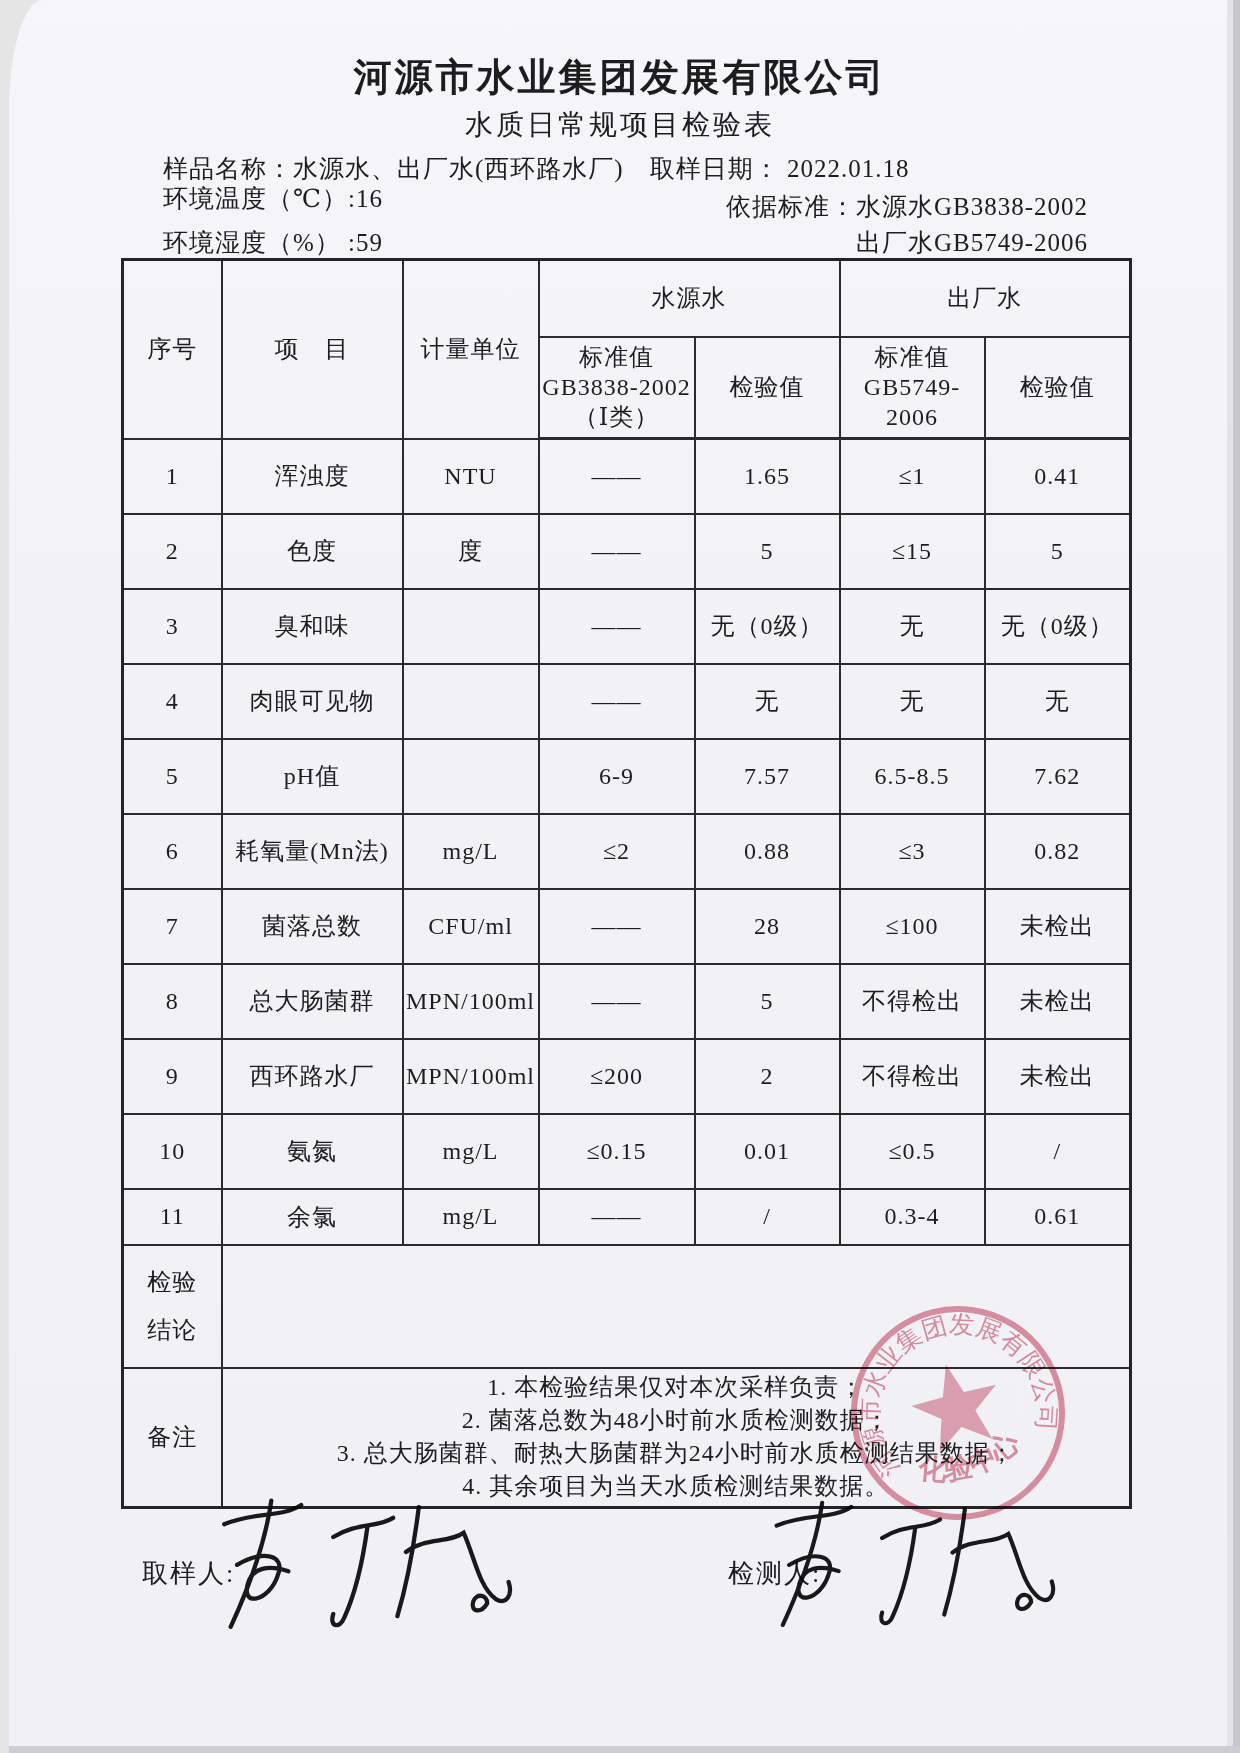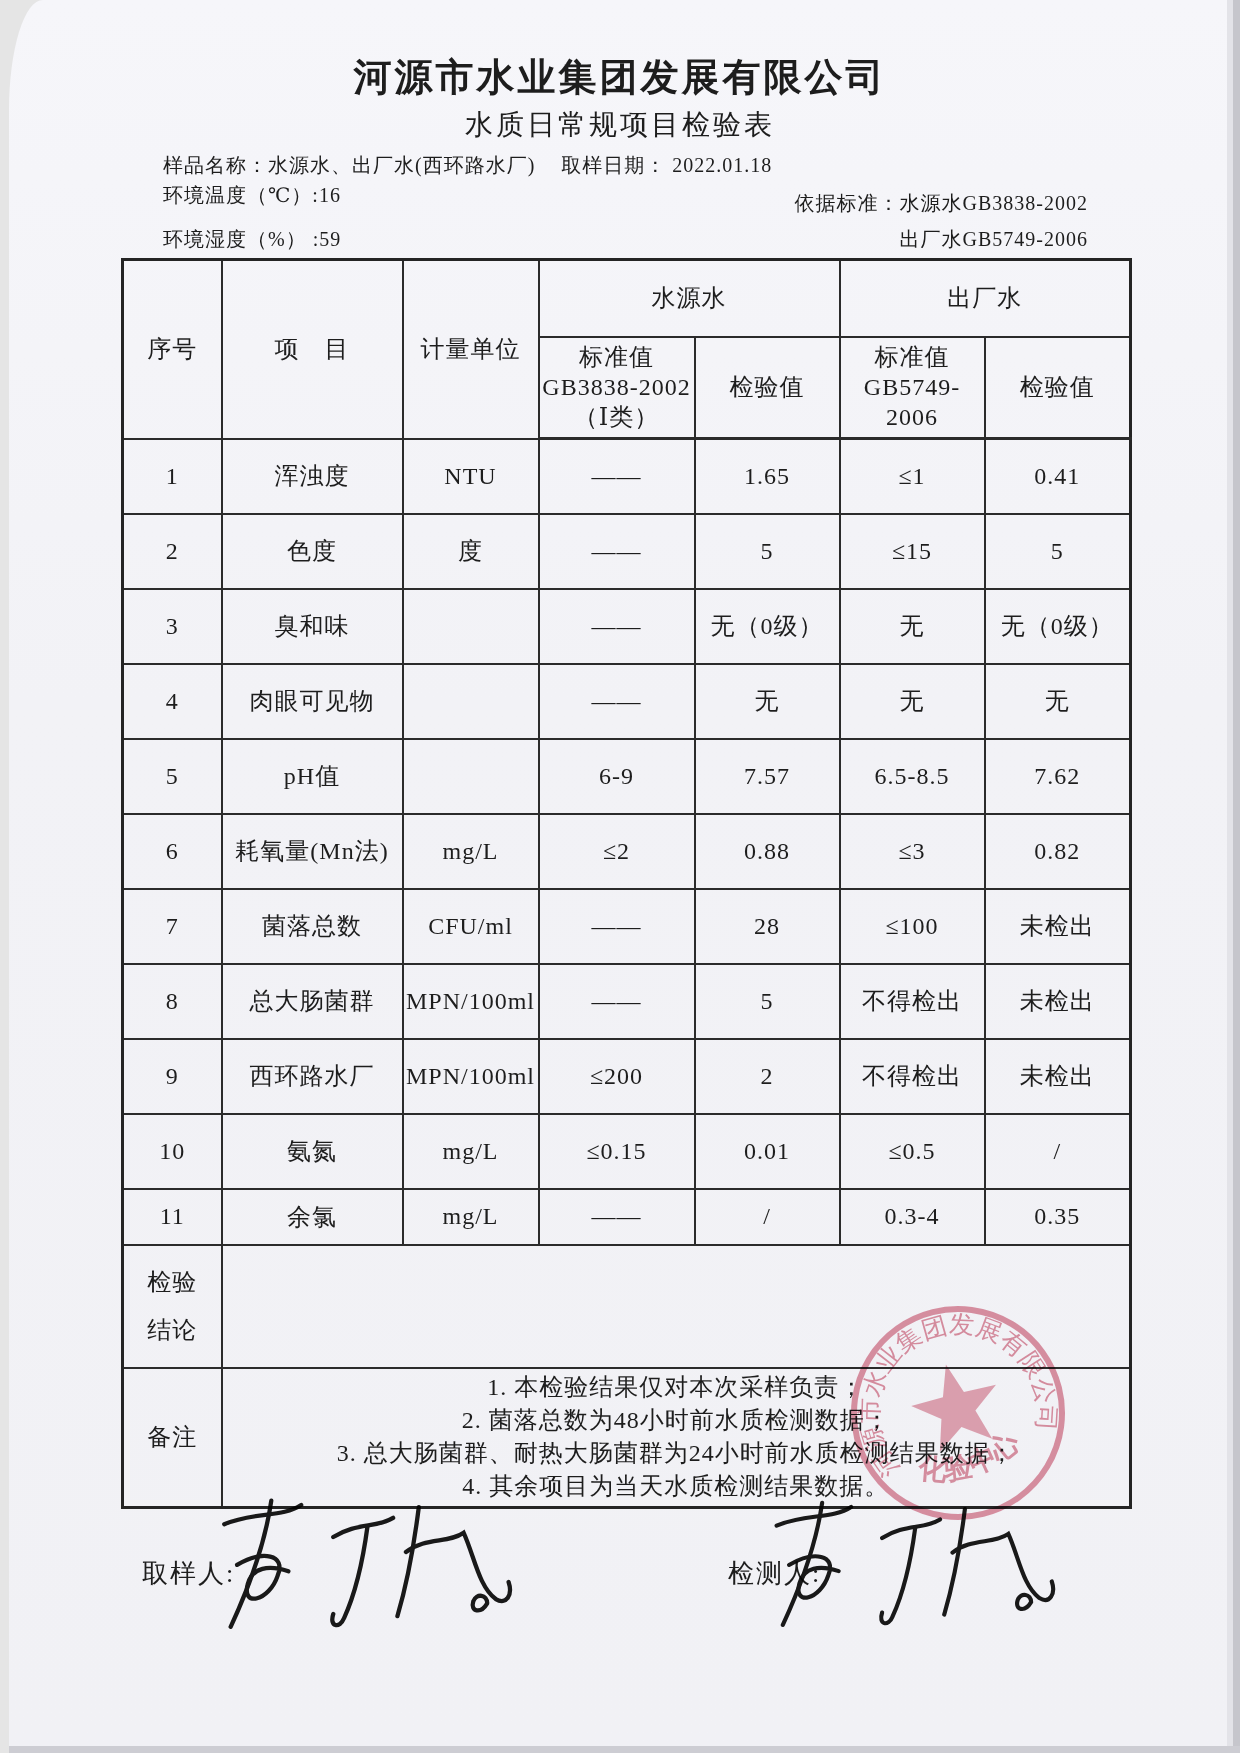--- a/index.html
+++ b/index.html
@@ -19,21 +19,21 @@
   .edge-bottom{position:absolute;left:9px;bottom:0;height:7px;right:0;background:#cdcdd3;}
   .abs{position:absolute;}
   .company-title{
     left:0;top:52px;width:1240px;text-align:center;
     font-size:38px;font-weight:bold;letter-spacing:3px;
   }
   .doc-title{
     left:0;top:106px;width:1240px;text-align:center;
     font-size:28px;letter-spacing:3px;
   }
-  .info-line{font-size:20px;letter-spacing:1px;white-space:nowrap;}
+  .info-line{font-size:25px;letter-spacing:1px;white-space:nowrap;}
   .il1{left:163px;top:152px;}
   .il2l{left:163px;top:182px;}
   .il2r{right:152px;top:190px;}
   .il3l{left:163px;top:226px;}
   .il3r{right:152px;top:226px;}
   .gap{display:inline-block;width:26px;}
 
   table.report{
     position:absolute;left:121px;top:258px;
     border-collapse:collapse;table-layout:fixed;
@@ -202,21 +202,21 @@
       <td>≤0.5</td>
       <td>/</td>
     </tr>
     <tr style="height:56px">
       <td>11</td>
       <td class="item-cell">余氯</td>
       <td class="unit-cell">mg/L</td>
       <td>——</td>
       <td>/</td>
       <td>0.3-4</td>
-      <td>0.35</td>
+      <td>0.61</td>
     </tr>
 
     <tr style="height:123px">
       <td class="conclusion-label pre">检验
 结论</td>
       <td colspan="6"></td>
     </tr>
     <tr style="height:140px">
       <td>备注</td>
       <td colspan="6" class="remark-content">

